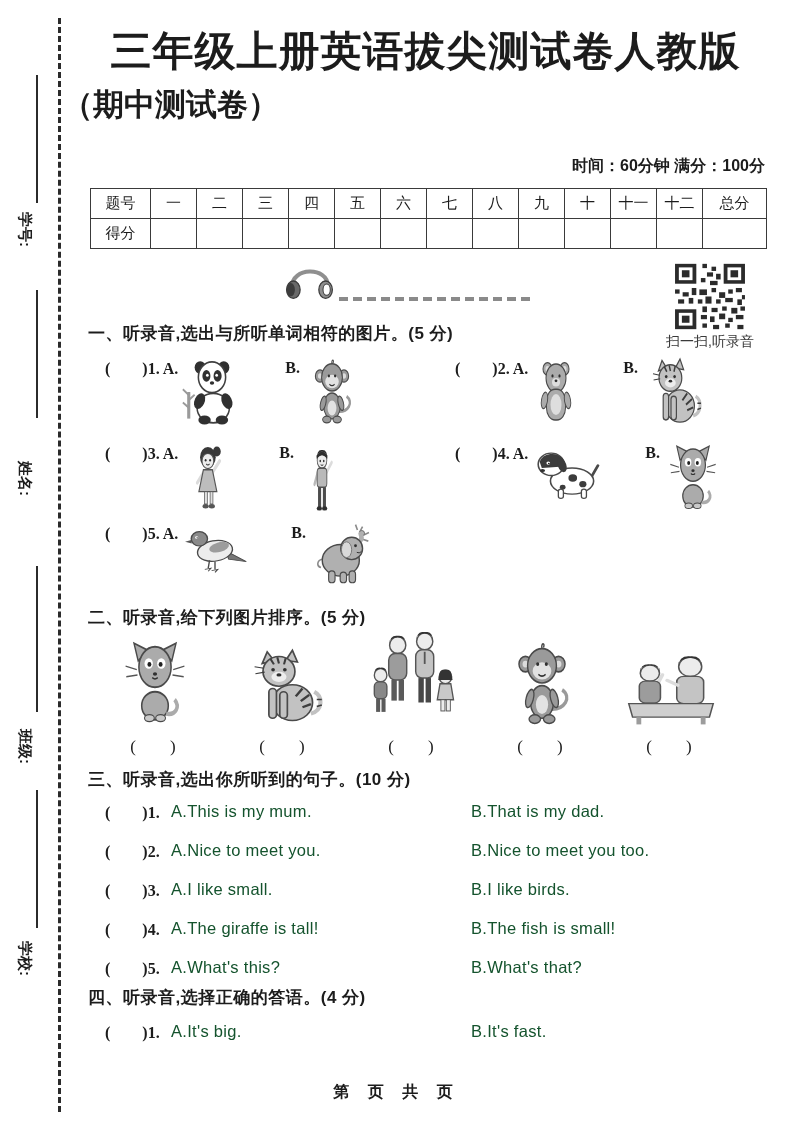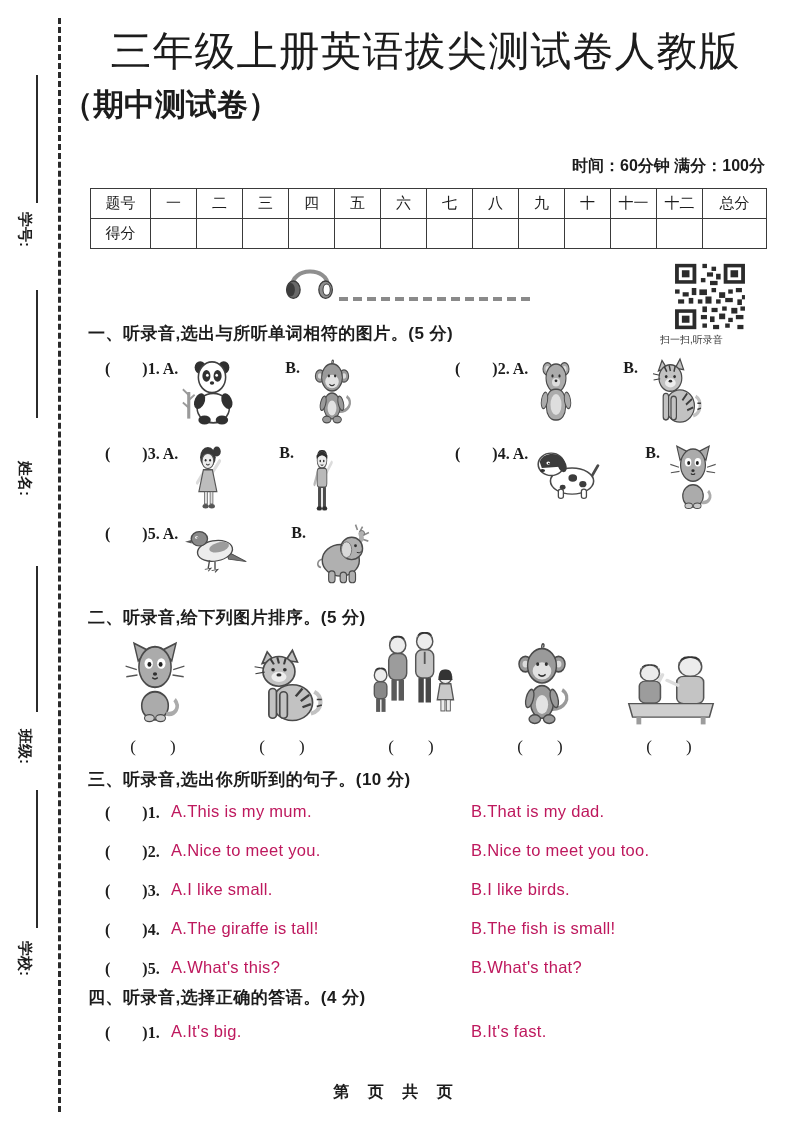--- a/index.html
+++ b/index.html
@@ -9,49 +9,49 @@
   .seal-line{position:absolute;left:58px;top:18px;height:1094px;width:0;border-left:3px dashed #2b2b2b;}
   .sb-line{position:absolute;left:36px;width:2px;background:#2b2b2b;}
   .sb-line.l1{top:75px;height:128px;}
   .sb-line.l2{top:290px;height:128px;}
   .sb-line.l3{top:566px;height:146px;}
   .sb-line.l4{top:790px;height:138px;}
   .sb-label{position:absolute;left:4px;width:40px;height:52px;display:flex;align-items:center;justify-content:center;}
   .sb-label span{display:inline-block;transform:rotate(90deg);white-space:nowrap;font-size:15px;font-weight:700;}
   .sb-label.f1{top:203px;} .sb-label.f2{top:452px;} .sb-label.f3{top:720px;} .sb-label.f4{top:932px;}
   
-  .title{position:absolute;left:62px;right:4px;top:24px;text-align:center;font-size:41px;font-weight:400;letter-spacing:1px;}
+  .title{position:absolute;left:62px;right:4px;top:24px;text-align:center;font-size:41px;font-weight:700;letter-spacing:1px;}
   .subtitle{position:absolute;left:62px;right:4px;top:84px;text-align:left;font-size:31px;font-weight:800;}
   .meta{position:absolute;right:28px;top:156px;font-size:16px;font-weight:600;}
   
   table.score-table{position:absolute;left:90px;top:188px;border-collapse:collapse;table-layout:fixed;}
   table.score-table td{border:1.5px solid #3a3a3a;height:29px;text-align:center;font-size:15px;padding:0;}
   col.c-wide{width:60px;} col.c-mid{width:46px;} col.c-total{width:64px;}
   
   .hp-icon{position:absolute;left:284px;top:260px;}
   .listen-title{position:absolute;left:348px;top:266px;font-size:21px;font-weight:800;letter-spacing:2px;}
   .listen-dashes{position:absolute;left:339px;top:297px;width:193px;height:4px;
       background:repeating-linear-gradient(90deg,#8a8a8a 0 9px,transparent 9px 14px);}
   .qr-wrap{position:absolute;left:672px;top:261px;}
-  .qr-caption{position:absolute;left:660px;top:333px;width:100px;text-align:left;font-size:10px;color:#3a3a3a;}
+  .qr-caption{position:absolute;left:660px;top:333px;width:100px;text-align:center;font-size:14px;color:#3a3a3a;}
   
   .sec-head{position:absolute;left:88px;font-size:17px;font-weight:600;letter-spacing:0.5px;}
   .q-block{position:absolute;display:flex;align-items:flex-start;}
   .q-prefix{font-family:"Liberation Serif","DejaVu Serif",serif;font-size:16px;font-weight:600;white-space:pre;padding-top:2px;}
   .q-b{font-family:"Liberation Serif","DejaVu Serif",serif;font-size:16px;font-weight:600;margin-left:42px;margin-right:3px;padding-top:2px;}
   .pic{display:block;margin-left:3px;}
   .pic svg{display:block;}
   
   .s2-row{position:absolute;left:94px;top:640px;width:634px;display:flex;justify-content:space-between;}
   .s2-item{width:118px;height:118px;display:flex;flex-direction:column;align-items:center;justify-content:flex-end;}
   .s2-blank{margin-top:9px;font-family:"Liberation Serif","DejaVu Serif",serif;font-size:17px;white-space:pre;}
   
   .s-rows{position:absolute;left:105px;width:666px;}
   .s3-row{display:grid;grid-template-columns:66px 300px 1fr;margin-bottom:15px;font-size:16.5px;line-height:22px;}
-  .s3-a,.s3-b{color:#be185d;letter-spacing:0.3px;}
+  .s3-a,.s3-b{color:#14532d;letter-spacing:0.3px;}
   .footer{position:absolute;left:0;right:0;top:1082px;text-align:center;font-size:16px;font-weight:600;letter-spacing:7px;}
 </style>
 </head>
 <body>
 
 <svg width="0" height="0" style="position:absolute" aria-hidden="true">
 <defs>
 <symbol id="sym-panda" viewBox="0 0 100 100" preserveAspectRatio="none">
  <rect x="10" y="50" width="5" height="38" fill="#9a9a9a"></rect>
  <path d="M12 54 L3 46 M12 62 L22 54 M12 72 L3 65" stroke="#9a9a9a" stroke-width="3" fill="none"></path>

